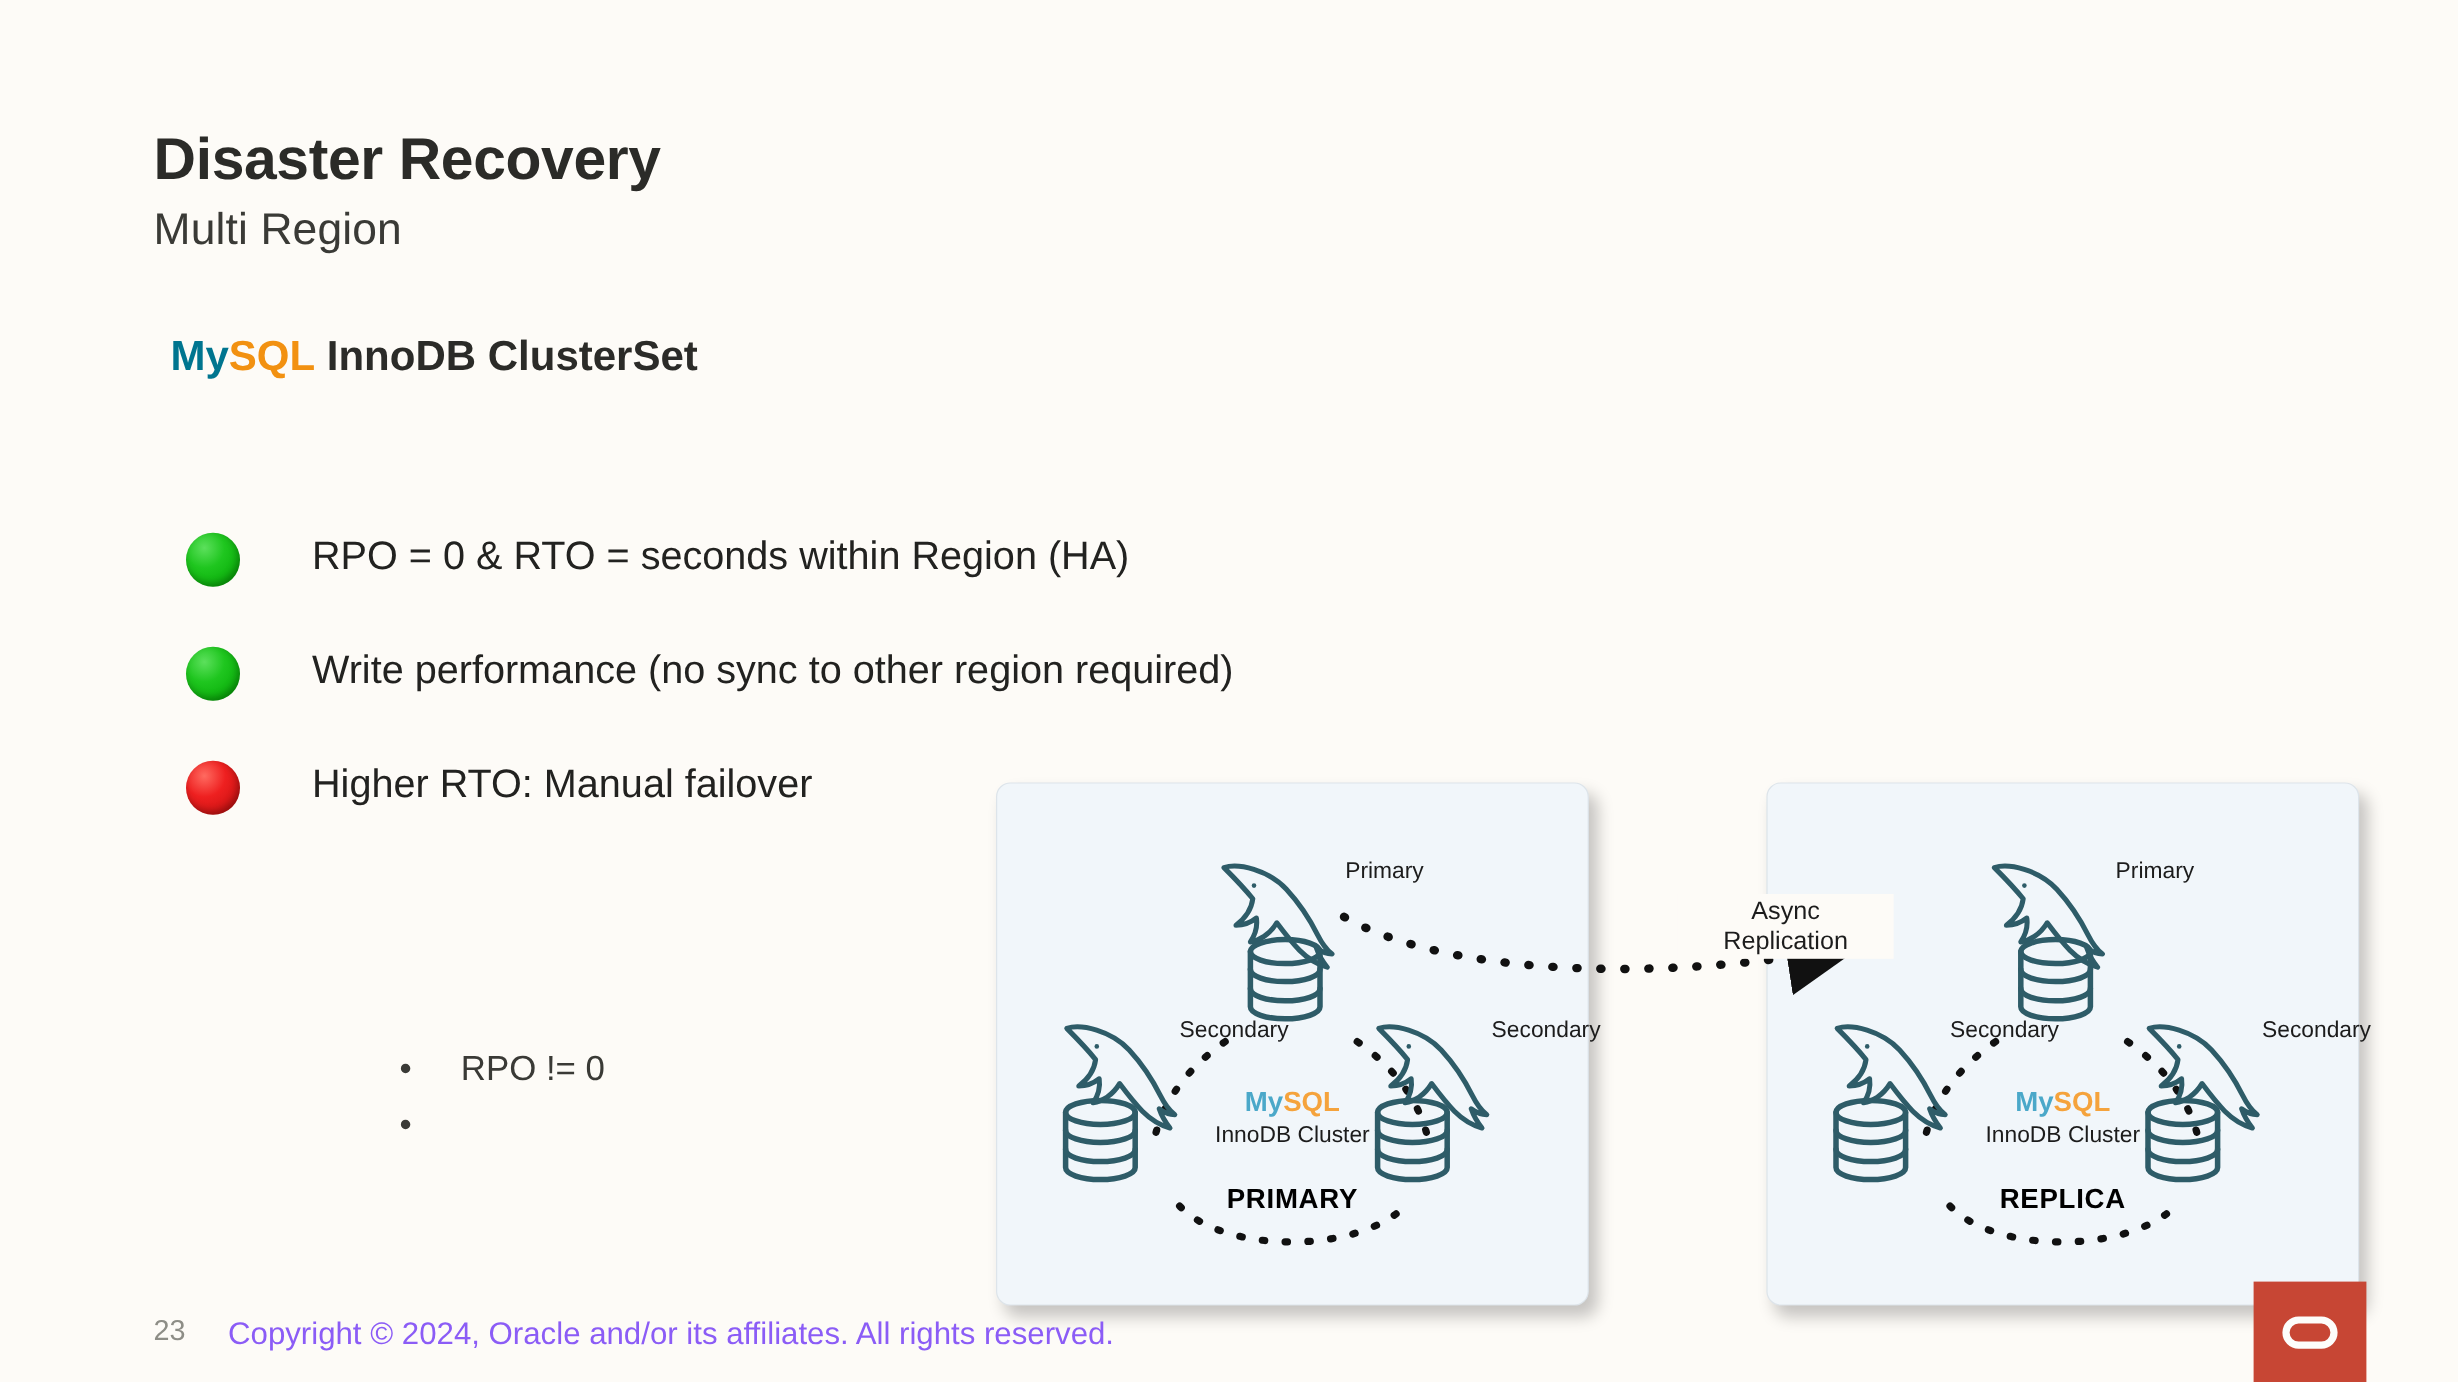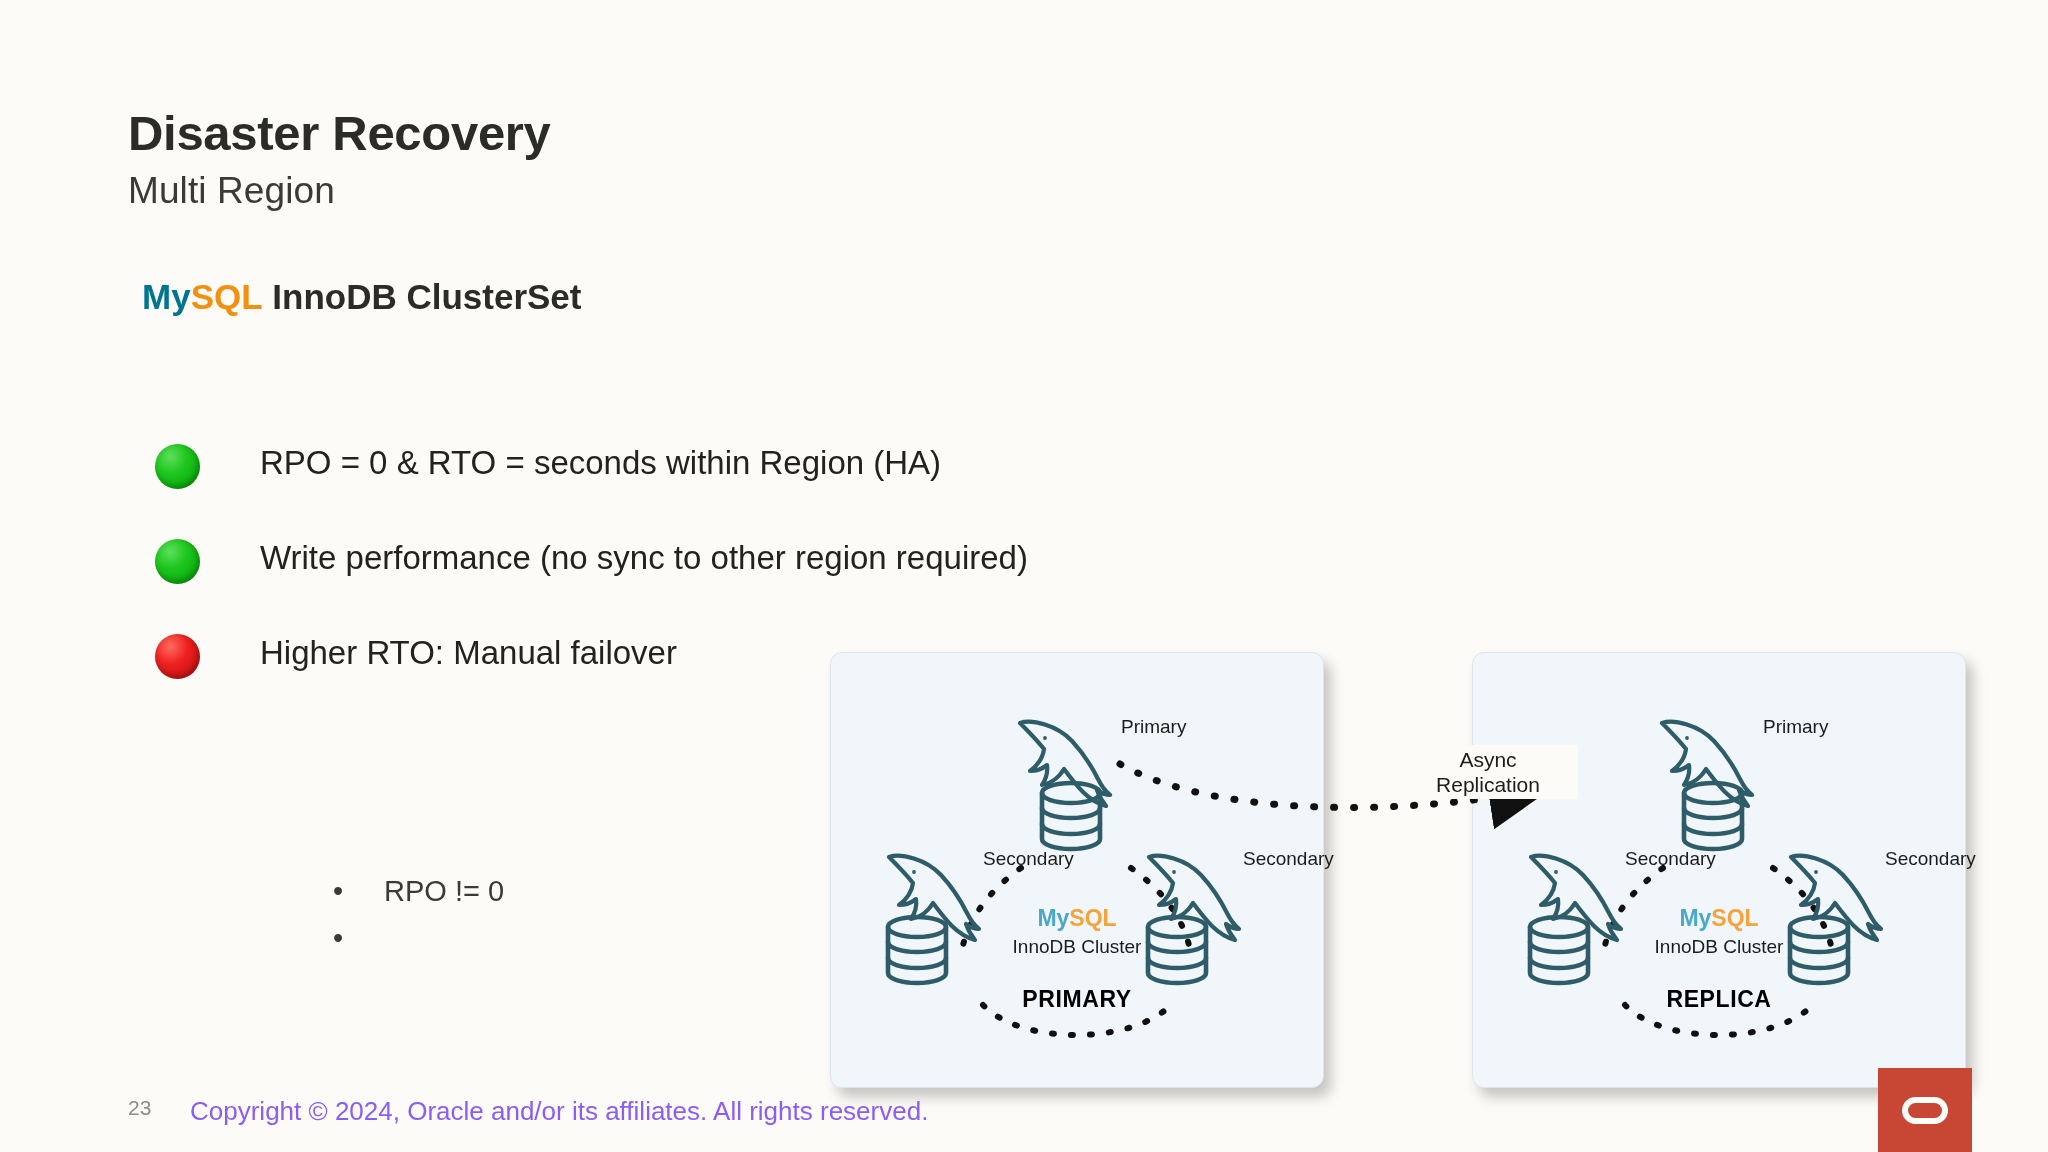--- a/index.html
+++ b/index.html
@@ -103,21 +103,21 @@
   .async-link{position:absolute;left:1110px;top:700px;width:530px;height:170px;}
   .async-label{
     position:absolute;left:1398px;top:745px;width:180px;
     text-align:center;font-size:21px;color:#1c1c1c;line-height:25px;
     background:#FDFBF7;padding:2px 0;
   }
 
   
   .page-num{
     position:absolute;left:128px;top:1096px;
-    font-size:21px;color:#8D8D86;
+    font-size:24px;color:#8D8D86;
   }
   .copyright{
     position:absolute;left:190px;top:1096px;
     font-size:26px;color:#8b5cf6;white-space:nowrap;
   }
   .oracle-logo{
     position:absolute;left:1878px;top:1068px;width:94px;height:84px;
     background:#C74634;
     display:flex;align-items:center;justify-content:center;
   }

